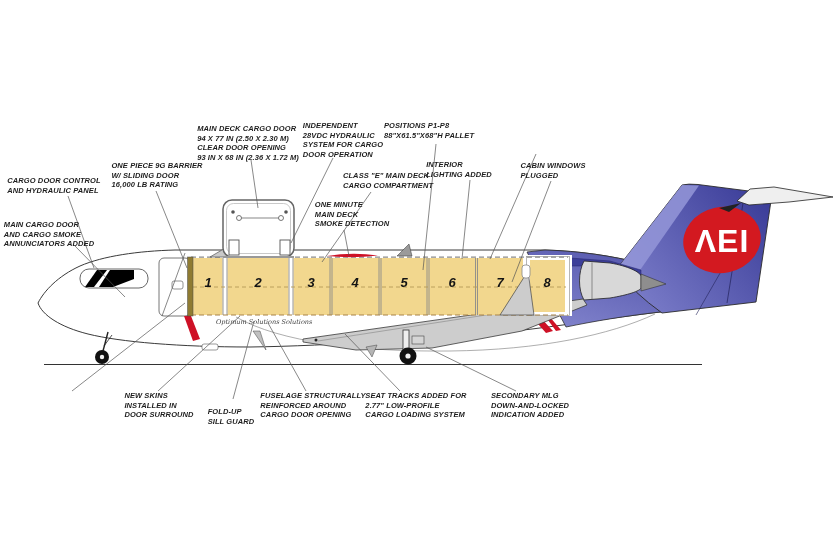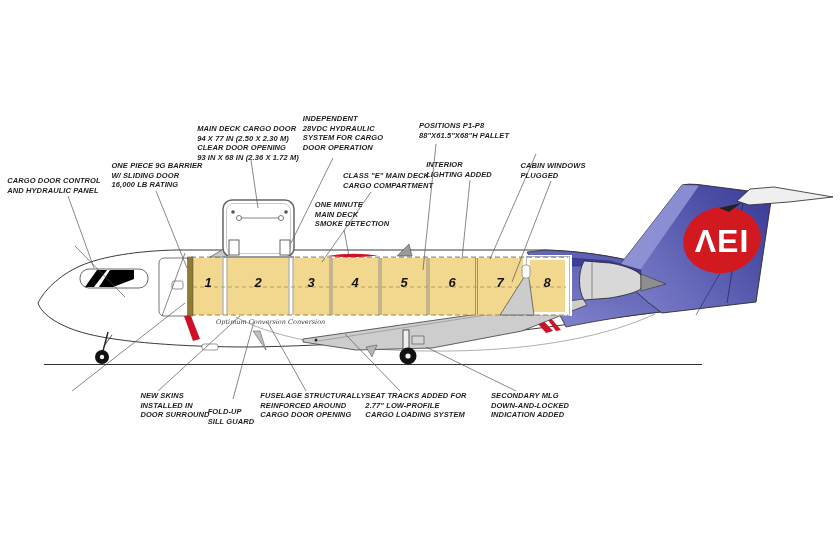--- a/index.html
+++ b/index.html
@@ -168,47 +168,50 @@
 
 <div class="posnum" style="left:208px;top:276px">1</div>
 <div class="posnum" style="left:258px;top:276px">2</div>
 <div class="posnum" style="left:311px;top:276px">3</div>
 <div class="posnum" style="left:355px;top:276px">4</div>
 <div class="posnum" style="left:404px;top:276px">5</div>
 <div class="posnum" style="left:452px;top:276px">6</div>
 <div class="posnum" style="left:500px;top:276px">7</div>
 <div class="posnum" style="left:547px;top:276px">8</div>
 
-<div class="watermark" style="left:216px;top:318px">Optimum Conversion Conversion</div>
+<div class="watermark" style="left:216px;top:318px">Optimum Solutions Solutions</div>
 
 <div class="callout" style="left:54px;top:176px">CARGO DOOR CONTROL
 AND HYDRAULIC PANEL</div>
+<div class="callout" style="left:49px;top:220px">MAIN CARGO DOOR
+AND CARGO SMOKE
+ANNUNCIATORS ADDED</div>
 <div class="callout" style="left:157px;top:161px">ONE PIECE 9G BARRIER
 W/ SLIDING DOOR
 16,000 LB RATING</div>
 <div class="callout" style="left:248px;top:124px">MAIN DECK CARGO DOOR
 94 X 77 IN (2.50 X 2.30 M)
 CLEAR DOOR OPENING
 93 IN X 68 IN (2.36 X 1.72 M)</div>
-<div class="callout" style="left:343px;top:114px">INDEPENDENT
+<div class="callout" style="left:343px;top:121px">INDEPENDENT
 28VDC HYDRAULIC
 SYSTEM FOR CARGO
 DOOR OPERATION</div>
 <div class="callout" style="left:388px;top:171px">CLASS "E" MAIN DECK
 CARGO COMPARTMENT</div>
 <div class="callout" style="left:352px;top:200px">ONE MINUTE
 MAIN DECK
 SMOKE DETECTION</div>
-<div class="callout" style="left:464px;top:121px">POSITIONS P1-P8
+<div class="callout" style="left:429px;top:121px">POSITIONS P1-P8
 88"X61.5"X68"H PALLET</div>
 <div class="callout" style="left:459px;top:160px">INTERIOR
 LIGHTING ADDED</div>
 <div class="callout" style="left:553px;top:161px">CABIN WINDOWS
 PLUGGED</div>
-<div class="callout" style="left:175px;top:391px">NEW SKINS
+<div class="callout" style="left:159px;top:391px">NEW SKINS
 INSTALLED IN
 DOOR SURROUND</div>
 <div class="callout" style="left:231px;top:407px">FOLD-UP
 SILL GUARD</div>
 <div class="callout" style="left:313px;top:391px">FUSELAGE STRUCTURALLY
 REINFORCED AROUND
 CARGO DOOR OPENING</div>
 <div class="callout" style="left:416px;top:391px">SEAT TRACKS ADDED FOR
 2.77" LOW-PROFILE
 CARGO LOADING SYSTEM</div>

